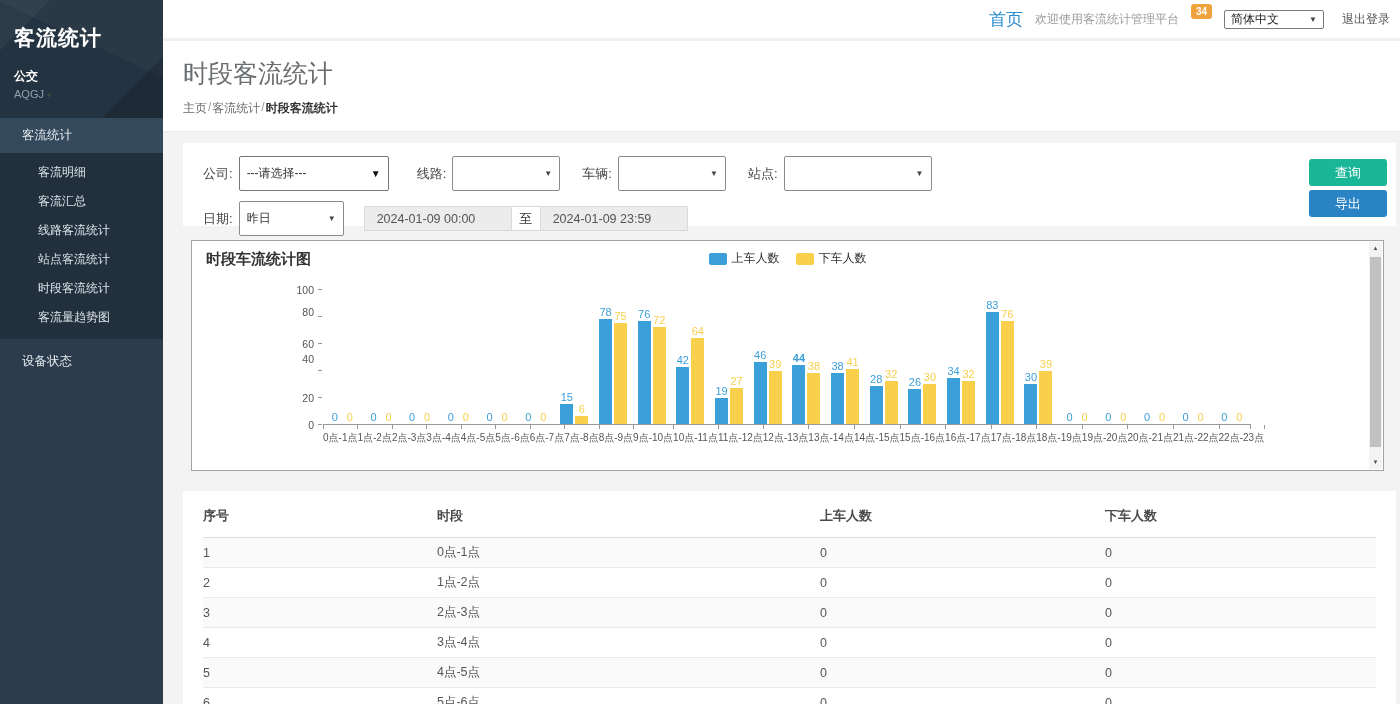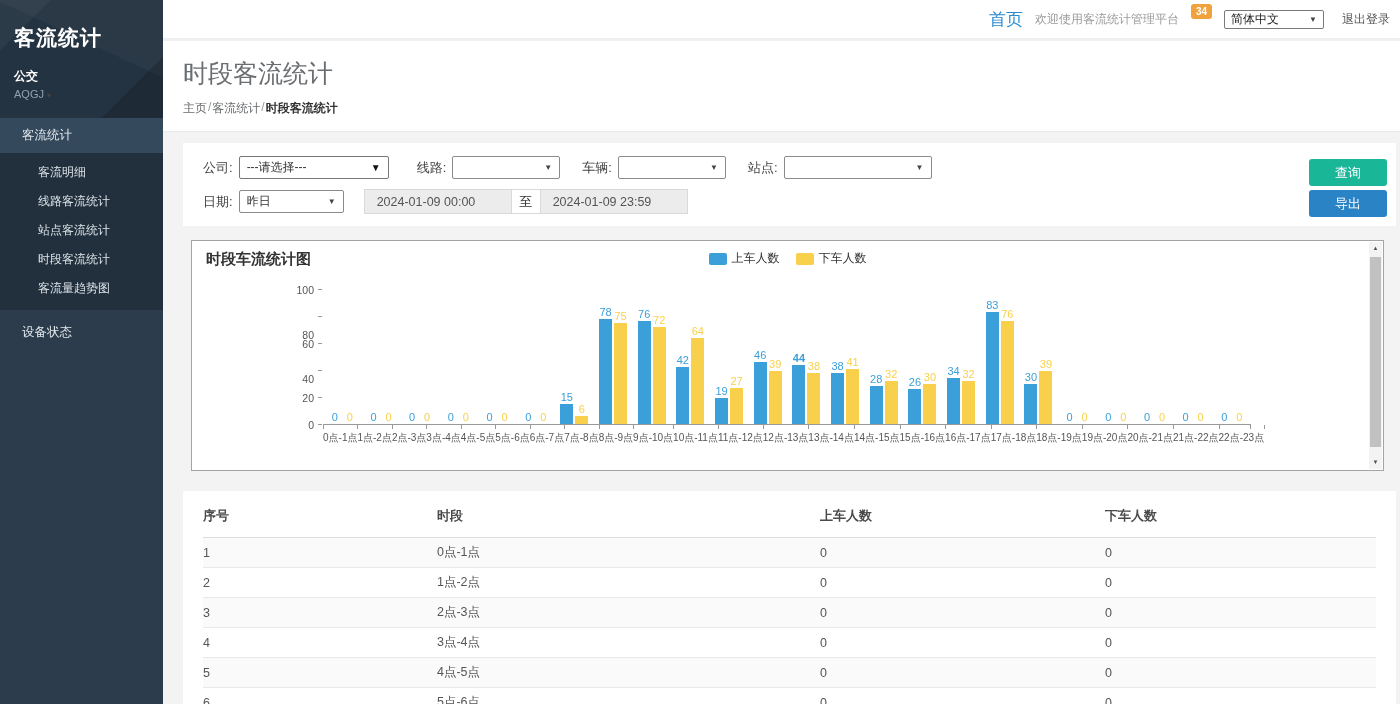--- a/index.html
+++ b/index.html
@@ -39,21 +39,21 @@
   .page-title { color:#6b6e71; font-size:25px; font-weight:400; }
   .breadcrumb { margin-top:10px; font-size:12px; color:#676a6c; display:flex; gap:1px; }
   .breadcrumb .sep { color:#999; }
   .breadcrumb .crumb:last-child { font-weight:bold; color:#333; }
   .breadcrumb .crumb { cursor:pointer; }
 
   
   .filter-card { position:relative; background:#fff; margin:11px 4px 0 20px; height:83px; padding:13px 0 0 20px; }
   .f-row { display:flex; align-items:center; margin-bottom:10px; }
   .f-label { font-size:13px; color:#444; margin-right:6px; }
-  .sel { height:23px; border:1px solid #8b8b8b; border-radius:2px; background:#fff; font-size:12px; color:#333;
+  .sel { height:35px; border:1px solid #8b8b8b; border-radius:2px; background:#fff; font-size:12px; color:#333;
     display:flex; align-items:center; justify-content:space-between; padding:0 7px; cursor:pointer; }
   .sel-company { width:150px; margin-right:28px; border-color:#777; }
   .sel-company .caret { font-size:10px; color:#111; }
   .sel-plain { width:108px; margin-right:22px; }
   .sel-station { width:148px; }
   .sel-preset { width:105px; margin-right:20px; }
   .date-box { width:148px; height:25px; background:#ececec; border:1px solid #d9d9d9; color:#555;
     font-size:12.5px; display:flex; align-items:center; padding-left:12px; cursor:pointer; }
   .to-box { width:28px; height:25px; background:#fff; border-top:1px solid #d9d9d9; border-bottom:1px solid #d9d9d9;
     color:#333; font-size:13px; display:flex; align-items:center; justify-content:center; }
@@ -103,20 +103,21 @@
 
 <div class="sidebar">
   <div class="side-logo">
     <div class="logo-title">客流统计</div>
     <div class="org">公交</div>
     <div class="org-code"><span>AQGJ</span> <span class="chev">▾</span></div>
   </div>
   <div class="side-section">客流统计</div>
   <div class="side-submenu">
       <div class="sub-item">客流明细</div>
+      <div class="sub-item">客流汇总</div>
       <div class="sub-item">线路客流统计</div>
       <div class="sub-item">站点客流统计</div>
       <div class="sub-item">时段客流统计</div>
       <div class="sub-item">客流量趋势图</div>
     </div>
   <div class="side-plain">设备状态</div>
 </div>
 
 <div class="main">
 
@@ -183,25 +184,25 @@
     <div class="chart-title">时段车流统计图</div>
     <div class="legend">
         <div class="legend-item"><div class="legend-swatch" style="background: rgb(59, 159, 217);"></div>上车人数</div>
         <div class="legend-item"><div class="legend-swatch" style="background: rgb(248, 208, 75);"></div>下车人数</div>
       </div>
     <div class="y-axis">
         <div class="y-label" style="bottom: -6px;">0</div>
         <div class="y-tick" style="bottom: 0px;"></div>
         <div class="y-label" style="bottom: 21px;">20</div>
         <div class="y-tick" style="bottom: 27px;"></div>
-        <div class="y-label" style="bottom: 40px;">40</div>
+        <div class="y-label" style="bottom: 60px;">40</div>
         <div class="y-tick" style="bottom: 54px;"></div>
         <div class="y-label" style="bottom: 75px;">60</div>
         <div class="y-tick" style="bottom: 81px;"></div>
-        <div class="y-label" style="bottom: 84px;">80</div>
+        <div class="y-label" style="bottom: 107px;">80</div>
         <div class="y-tick" style="bottom: 108px;"></div>
         <div class="y-label" style="bottom: 129px;">100</div>
         <div class="y-tick" style="bottom: 135px;"></div>
       </div>
     <div class="plot">
         <div class="cat">
           <div class="bar-col">
             <div class="bar-value" style="color: rgb(59, 159, 217);">0</div>
             <div class="bar" style="height: 0px; background: rgb(59, 159, 217);"></div>
           </div>

